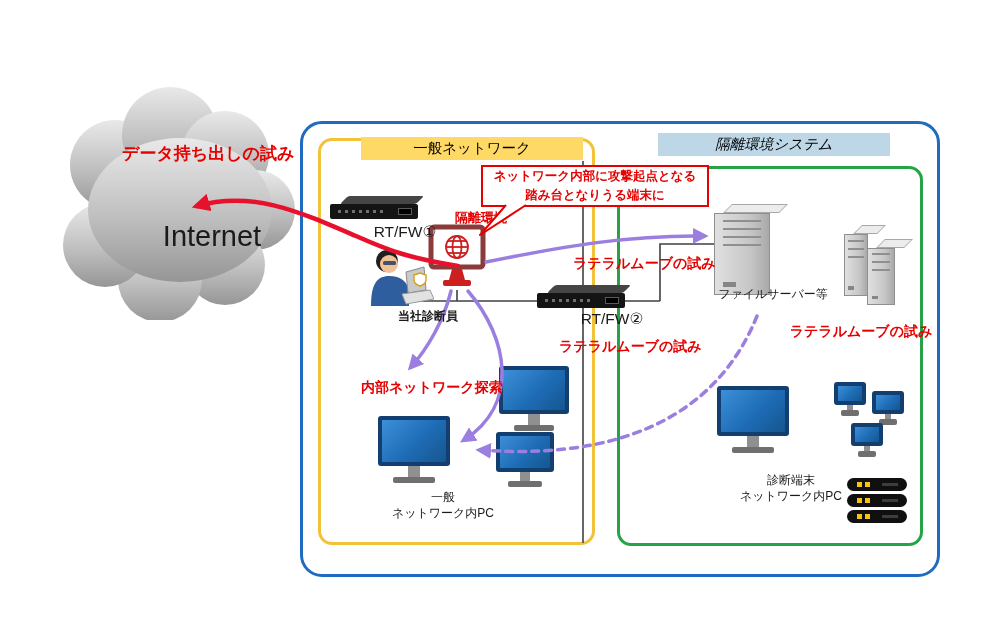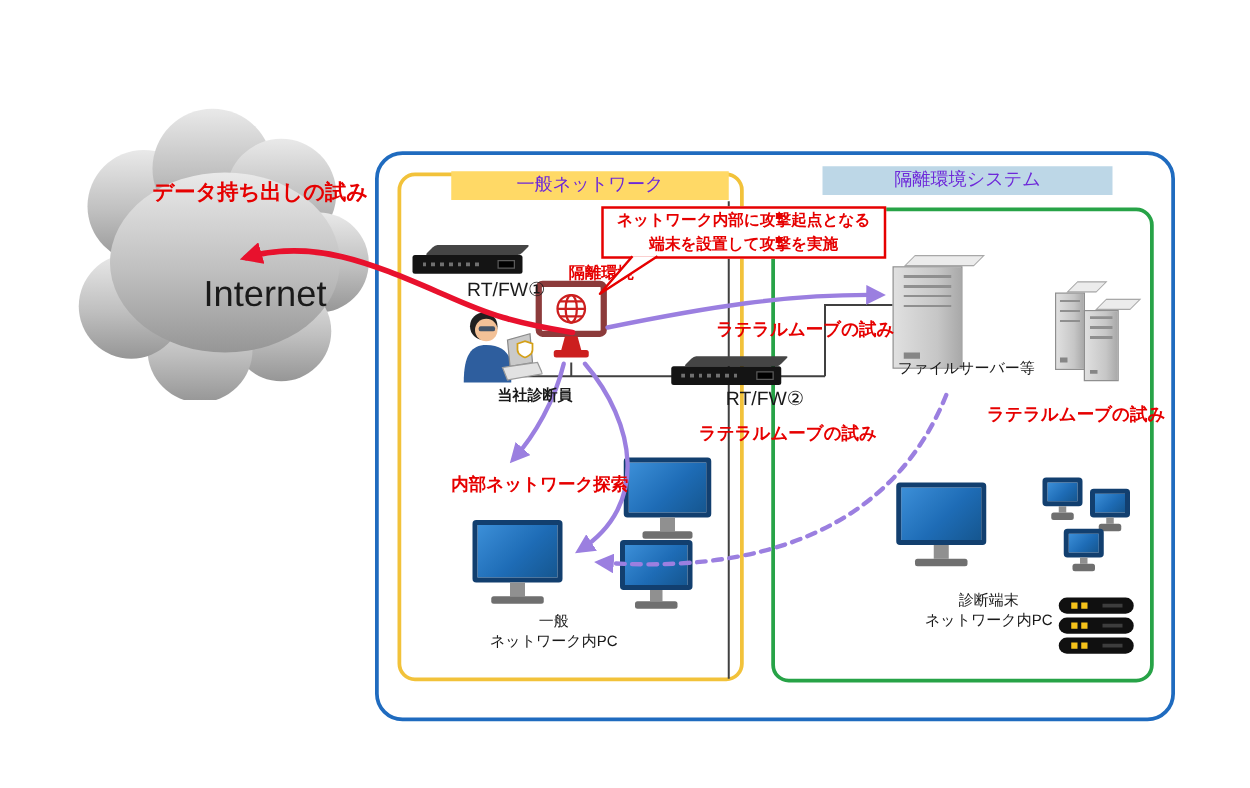--- a/index.html
+++ b/index.html
@@ -13,23 +13,23 @@
   .center{text-align:center;}
 
   
   .outer-box{position:absolute;left:300px;top:121px;width:640px;height:456px;
     border:3px solid #1f6bbf;border-radius:22px;background:transparent;z-index:1;box-sizing:border-box;}
   .general-box{position:absolute;left:318px;top:138px;width:277px;height:407px;
     border:3px solid #f2c23a;border-radius:14px;z-index:2;box-sizing:border-box;}
   .isolated-box{position:absolute;left:617px;top:166px;width:306px;height:380px;
     border:3px solid #27a347;border-radius:14px;z-index:2;box-sizing:border-box;}
   .band{position:absolute;height:23px;line-height:23px;text-align:center;
-    font-size:14.5px;color:#6d28d9;z-index:3;}
+    font-size:14.5px;color:#000000;z-index:3;}
   .band-general{left:361px;top:137px;width:222px;background:#ffd966;}
-  .band-isolated{left:658px;top:133px;width:232px;background:#bdd7e7;}
+  .band-isolated{left:658px;top:133px;width:232px;background:#bdd7e7;font-style:italic;}
   .sys-title{position:absolute;left:300px;top:98px;width:640px;text-align:center;
     font-size:19px;font-weight:bold;color:#111;z-index:3;}
 
   
   .callout{position:absolute;left:481px;top:165px;width:228px;height:42px;background:#fff;
     border:2px solid #e60000;z-index:6;display:flex;flex-direction:column;justify-content:center;
     text-align:center;font-size:12.5px;font-weight:bold;color:#e60000;line-height:1.55;box-sizing:border-box;}
 
   
   .rtfw{position:absolute;width:88px;height:25px;z-index:4;}
@@ -217,21 +217,21 @@
     </defs>
     <path d="M458 266 C410 258 392 252 356 236 C300 212 252 190 197 206" fill="none" stroke="#e8112d" stroke-width="4.5" stroke-linecap="round" marker-end="url(#mRed)"></path>
     <path d="M486 262 C565 246 630 235 704 236" fill="none" stroke="#9b7fe0" stroke-width="3.5" stroke-linecap="round" marker-end="url(#mPurple)"></path>
     <path d="M451 291 C444 320 428 348 411 367" fill="none" stroke="#9b7fe0" stroke-width="3.5" stroke-linecap="round" marker-end="url(#mPurple)"></path>
     <path d="M468 291 C508 338 520 404 464 440" fill="none" stroke="#9b7fe0" stroke-width="3.5" stroke-linecap="round" marker-end="url(#mPurple)"></path>
     <path d="M757 316 C724 398 645 462 480 450" fill="none" stroke="#9b7fe0" stroke-width="3.5" stroke-linecap="round" stroke-dasharray="7 6" marker-end="url(#mPurple)"></path>
   </svg>
 
   <div class="callout">
     <span>ネットワーク内部に攻撃起点となる</span>
-    <span>端末を設置して攻撃を実施</span>
+    <span>踏み台となりうる端末に</span>
   </div>
   <svg class="abs" style="left:476px;top:204px;z-index:7" width="60" height="34" viewBox="0 0 60 34">
     <path d="M30,1 L4,31 L50,1" fill="#ffffff" stroke="#e60000" stroke-width="2" stroke-linejoin="round"></path>
   </svg>
 
   <div class="lbl red" style="left:90px;top:142px;font-size:17px;z-index:6">データ持ち出しの試み</div>
   <div class="lbl red" style="left:541px;top:255px;font-size:14px;z-index:6">ラテラルムーブの試み</div>
   <div class="lbl red" style="left:527px;top:338px;font-size:14px;z-index:6">ラテラルムーブの試み</div>
   <div class="lbl red center" style="left:723px;top:322px;width:212px;font-size:14px;line-height:1.32;z-index:6;white-space:normal">
     <span style="display:block">ラテラルムーブの試み</span>

